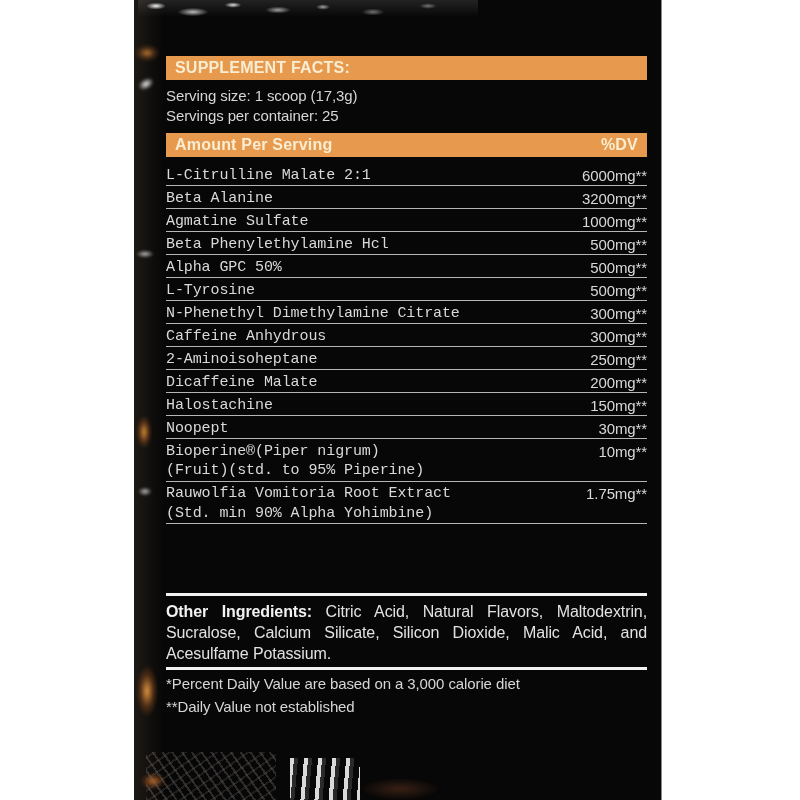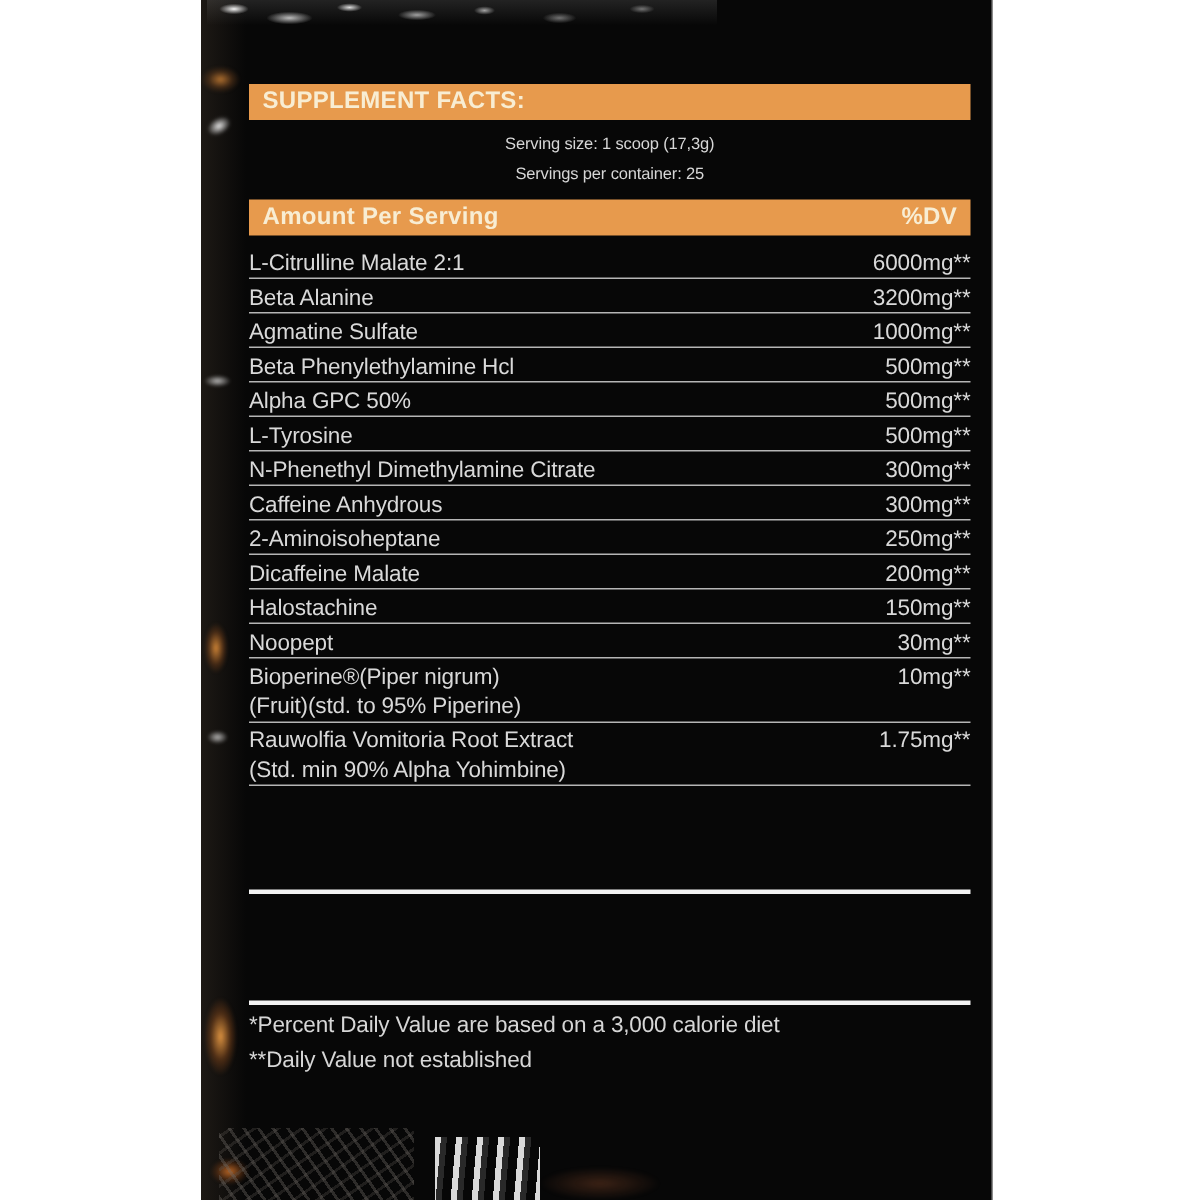--- a/index.html
+++ b/index.html
@@ -36,26 +36,26 @@
   .tx-brown{left:226px;top:778px;width:80px;height:22px;background:radial-gradient(closest-side,rgba(110,60,35,.5),transparent);}
 
   
   .content{position:absolute;left:32px;top:16px;width:481px;height:100%;color:#d9d9d9;letter-spacing:-0.1px;}
   .abs{position:absolute;left:0;width:100%;box-sizing:border-box;}
 
   .bar{background:#E79A4D;height:24px;line-height:24px;padding:0 9px;color:#F8EDD3;font-weight:bold;font-size:16px;letter-spacing:.2px;display:flex;justify-content:space-between;}
   .bar1{top:40px;}
   .bar2{top:117px;}
 
-  .sv{font-size:11px;line-height:20px;color:#d6d6d6;text-align:center;}
+  .sv{font-size:15px;line-height:20px;color:#d6d6d6;}
   .sv1{top:70px;} .sv2{top:90px;}
 
   .rows{top:147px;}
   .row{display:flex;justify-content:space-between;align-items:flex-start;border-bottom:1px solid rgba(255,255,255,.7);padding-top:2.5px;font-size:15px;line-height:19.5px;}
-  .nm{white-space:nowrap;}
+  .nm{white-space:nowrap;font-family:Liberation Mono, monospace;}
   .nm .l1,.nm .l2{display:block;}
   .amt{white-space:nowrap;text-align:left;margin-left:31px;}
 
   .hr{height:2.5px;background:#f2f2f2;}
   .hr-a{top:577px;} .hr-b{top:651px;}
 
   .other{top:585px;font-size:16px;line-height:21px;text-align:justify;color:#e2e2e2;margin:0;}
   .other b{color:#f2f2f2;}
 
   .fn{font-size:15px;line-height:20px;color:#d6d6d6;}
@@ -194,20 +194,21 @@
     <div class="nm">
               <span class="l1">Rauwolfia Vomitoria Root Extract</span>
               <span class="l2">(Std. min 90% Alpha Yohimbine)</span>
             </div>
     <div class="amt">1.75mg**</div>
   </div>
 </div>
 
       <div class="abs hr hr-a"></div>
 
+      <p class="abs other"><b>Other Ingredients:</b> <span>Citric Acid, Natural Flavors, Maltodextrin, Sucralose, Calcium Silicate, Silicon Dioxide, Malic Acid, and Acesulfame Potassium.</span></p>
 
       <div class="abs hr hr-b"></div>
 
       <div class="abs fn fn1">*Percent Daily Value are based on a 3,000 calorie diet</div>
       <div class="abs fn fn2">**Daily Value not established</div>
 
     </div>
   </div>
 </div>
 

